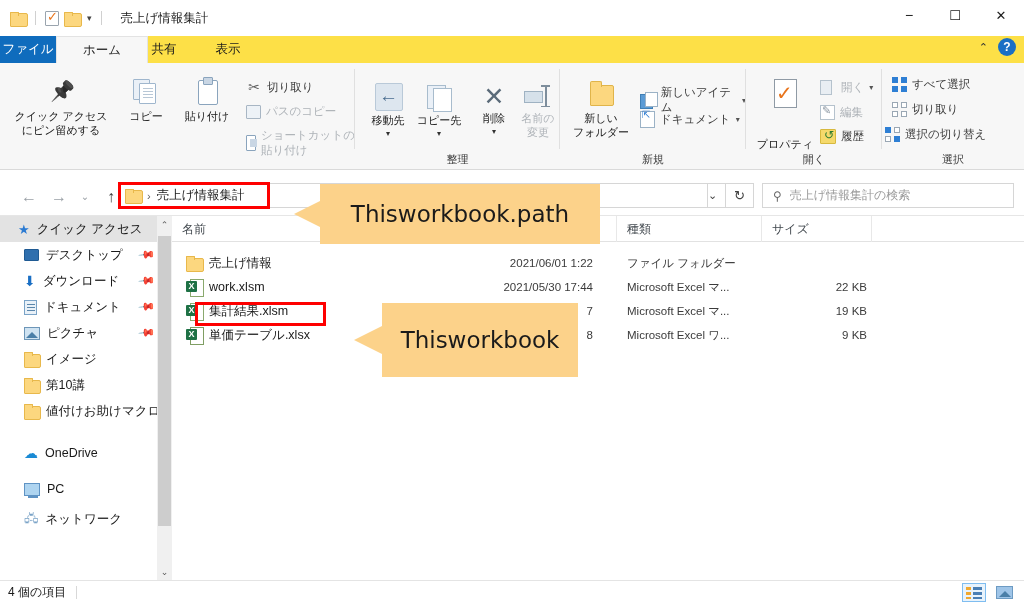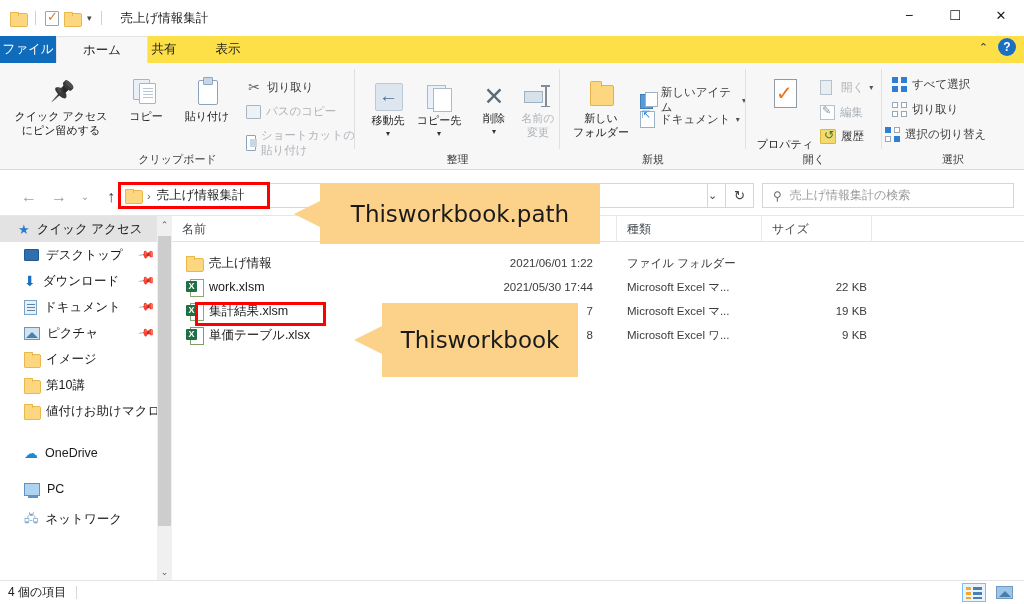--- a/index.html
+++ b/index.html
@@ -459,21 +459,20 @@
         <span>切り取り</span>
       </div>
       <div class="small-btn dis" style="left:246px; top:41px;">
         <span class="mini-sq"></span>
         <span>パスのコピー</span>
       </div>
       <div class="small-btn dis" style="left:246px; top:65px;">
         <span class="mini-clip"></span>
         <span>ショートカットの貼り付け</span>
       </div>
-      <div class="glabel">クリップボード</div>
       <div class="gdiv"></div>
     </div>
 
     <div class="rgroup" style="left:355px; width:205px;">
       <div class="big-btn" style="left:8px; top:20px; width:50px;">
         <span class="arrow-left-icon"></span>
         <span class="cap">移動先</span>
         <span class="dd-caret-b">▾</span>
       </div>
       <div class="big-btn" style="left:58px; top:20px; width:52px;">

